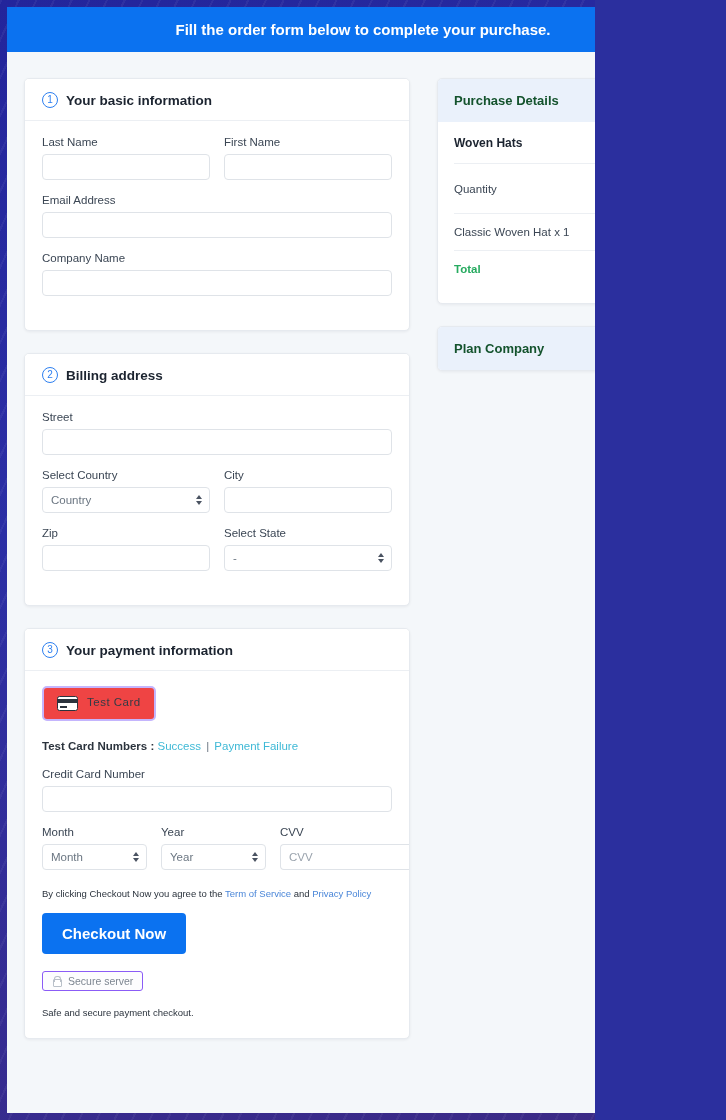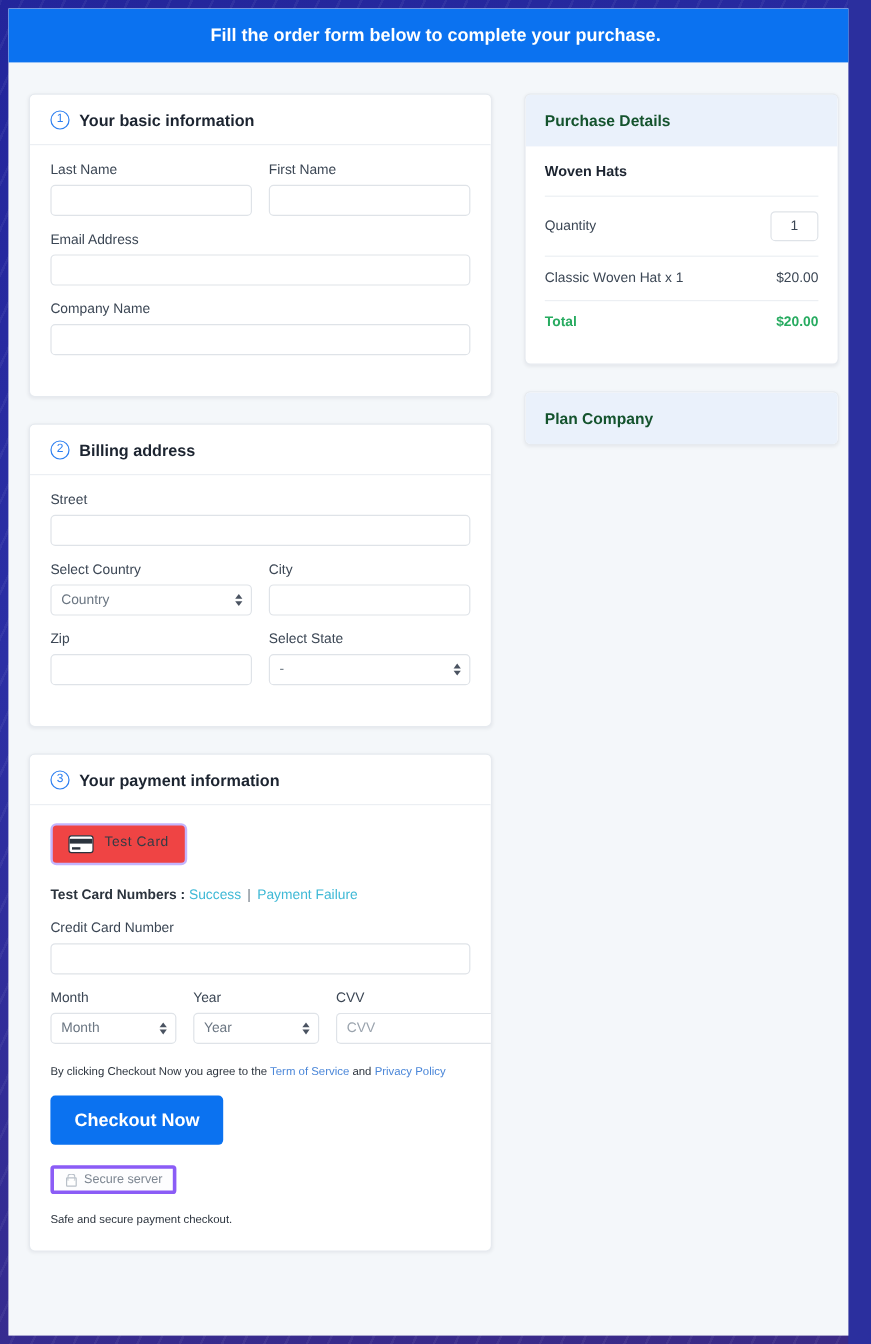--- a/index.html
+++ b/index.html
@@ -4,21 +4,21 @@
 <style>
   * { box-sizing: border-box; }
   html, body {
     margin: 0; padding: 0;
     width: 726px; height: 1120px;
     background: #2b2f9e;
     font-family: "Liberation Sans", sans-serif;
   }
   #page {
     position: relative;
-    width: 707px; height: 1120px;
+    width: 595px; height: 1120px;
     background: #2b2f9e;
     overflow: hidden;
   }
   
   #page::before {
     content: "";
     position: absolute; inset: 0;
     background:
       repeating-linear-gradient(115deg, rgba(255,255,255,.05) 0 2px, transparent 2px 16px),
       linear-gradient(160deg, #23259b 0%, #2b2fa5 40%, #3b2a86 100%);
@@ -188,21 +188,21 @@
     border: none;
     border-radius: 4px;
     font-size: 15px;
     font-weight: bold;
     padding: 12px 20px;
     cursor: pointer;
     font-family: "Liberation Sans", sans-serif;
   }
   .secure-badge {
     display: inline-flex; align-items: center; gap: 7px;
-    border: 3px solid #8b5cf6;
+    border: 1px solid #8b5cf6;
     border-radius: 3px;
     padding: 3px 9px;
     margin-top: 17px;
     background: #fdfdfe;
   }
   .lock-glyph {
     width: 9px; height: 11px; position: relative;
   }
   .lock-glyph::before {
     content:""; position:absolute; left:1px; bottom:0;

